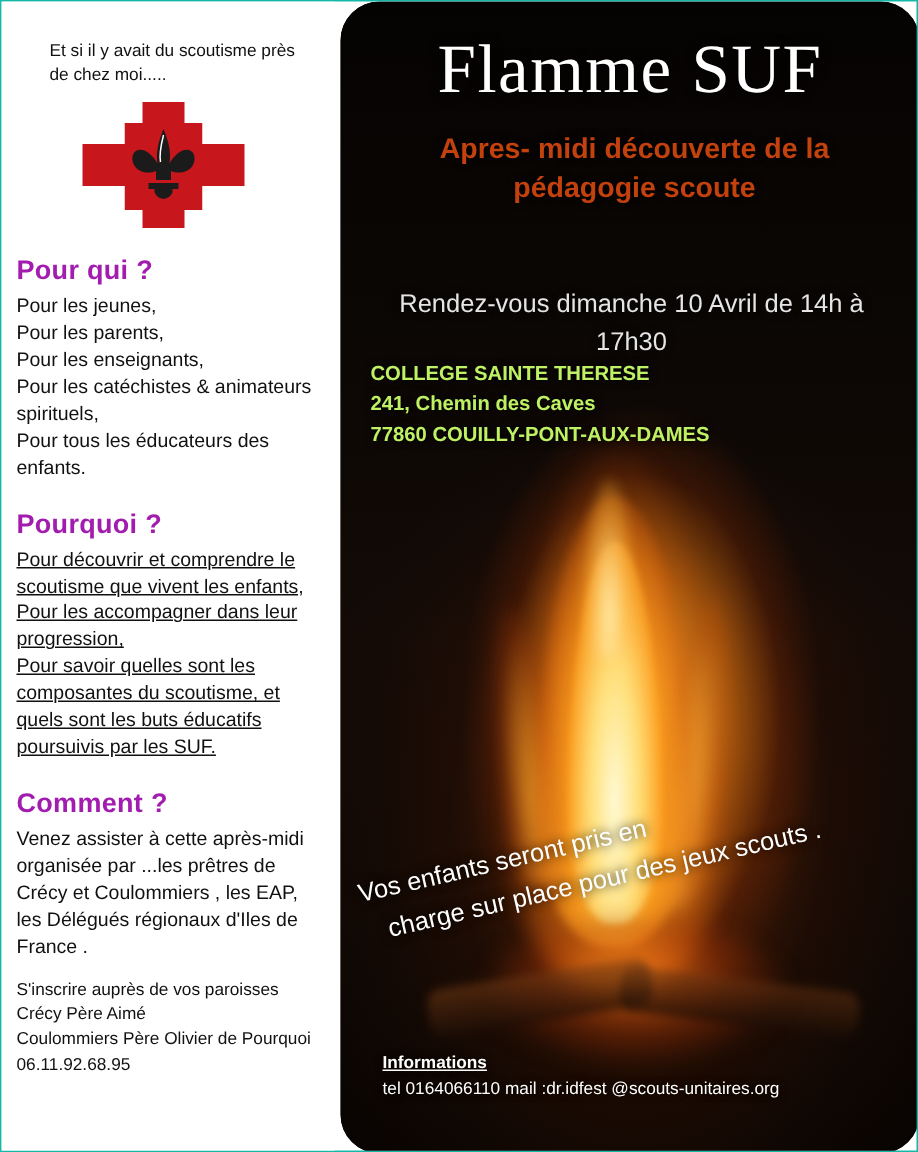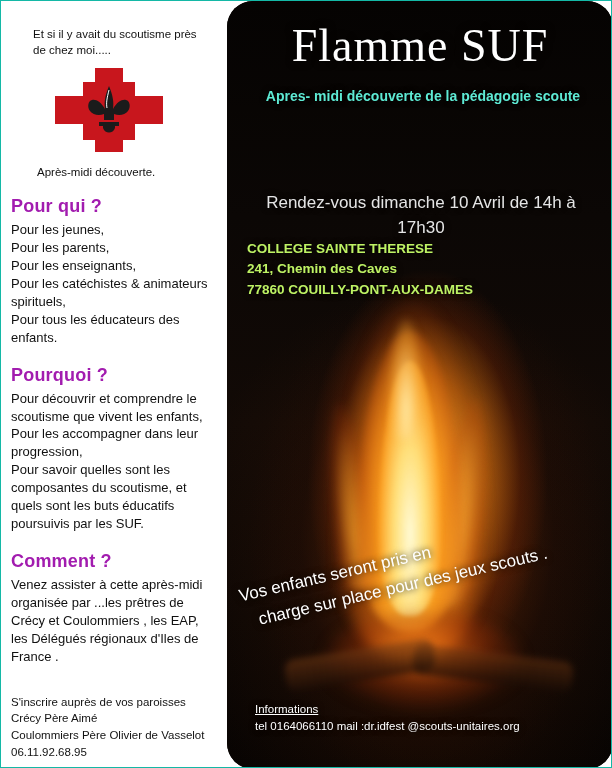--- a/index.html
+++ b/index.html
@@ -90,21 +90,21 @@
     letter-spacing: 0.2px;
   }
   .section-body {
     font-size: 13px;
     color: #111;
     line-height: 1.38;
     margin: 0;
     width: 205px;
   }
   .contact-block {
-    margin-top: 28px;
+    margin-top: 12px;
     font-size: 11.5px;
     color: #111;
     line-height: 1.45;
     width: 205px;
   }
   .contact-block .line { display: block; }
 
   
   .right-col {
     position: absolute;
@@ -197,23 +197,23 @@
     font-size: 46px;
     color: #ffffff;
     letter-spacing: 1px;
     text-shadow: 0 0 8px rgba(0,0,0,0.9);
   }
   .poster-subtitle {
     position: absolute;
     left: 26px; right: 20px;
     top: 86px;
     text-align: center;
-    font-size: 14px;
+    font-size: 19px;
     font-weight: bold;
-    color: #5eead4;
+    color: #c2410c;
     line-height: 1.35;
     text-shadow: 0 0 6px rgba(0,0,0,0.9);
   }
   .rdv-block {
     position: absolute;
     left: 14px; right: 12px;
     top: 190px;
     text-align: center;
     font-size: 17px;
     color: #e5e5e5;
@@ -250,21 +250,21 @@
   .info-block {
     position: absolute;
     left: 28px;
     bottom: 34px;
     color: #ffffff;
     font-size: 11.5px;
     line-height: 1.5;
     text-shadow: 0 0 6px rgba(0,0,0,0.95);
   }
   .info-title {
-    font-weight: normal;
+    font-weight: bold;
     text-decoration: underline;
     margin-bottom: 18px;
   }
   .info-block .line { display: block; }
 </style>
 </head>
 <body>
 
 <div id="poster">
 
@@ -284,47 +284,46 @@
         <rect x="0" y="0" width="52" height="58" fill="#c8161d"></rect>
         <g fill="#1b1b1b">
           <path d="M26 4 C22 14 21 20 22 27 C18 20 13 17 9 18 C5 19 4 25 7 29 C10 33 16 34 21 32 L21 38 L31 38 L31 32 C36 34 42 33 45 29 C48 25 47 19 43 18 C39 17 34 20 30 27 C31 20 30 14 26 4 Z"></path>
           <rect x="16" y="40" width="20" height="4"></rect>
           <path d="M20 46 C22 52 30 52 32 46 L32 44 L20 44 Z"></path>
         </g>
         <path d="M26 8 C24 16 23 21 24 26" stroke="#ffffff" stroke-width="1" fill="none"></path>
       </svg>
     </div>
 
-    <div class="logo-caption">Après-midi découverte.</div>
 
     <div class="section">
       <h2 class="section-title">Pour qui ?</h2>
       <p class="section-body" style="white-space: pre-line;">Pour les jeunes,
 Pour les parents,
 Pour les enseignants,
 Pour les catéchistes &amp; animateurs spirituels,
 Pour tous les éducateurs des enfants.</p>
     </div>
 
     <div class="section">
       <h2 class="section-title">Pourquoi ?</h2>
-      <p class="section-body" style="white-space: pre-line;">Pour découvrir et comprendre le scoutisme que vivent les enfants,
+      <p class="section-body" style="white-space: pre-line; text-decoration: underline;">Pour découvrir et comprendre le scoutisme que vivent les enfants,
 Pour les accompagner dans leur progression,
 Pour savoir quelles sont les composantes du scoutisme, et quels sont les buts éducatifs poursuivis par les SUF.</p>
     </div>
 
     <div class="section">
       <h2 class="section-title">Comment ?</h2>
       <p class="section-body">Venez assister à cette après-midi organisée par ...les prêtres de Crécy et Coulommiers , les EAP, les Délégués régionaux d'Iles de France .</p>
     </div>
 
     <div class="contact-block">
       <span class="line">S'inscrire auprès de vos paroisses</span>
       <span class="line">Crécy Père Aimé</span>
-      <span class="line">Coulommiers Père Olivier de Vasselot</span>
+      <span class="line">Coulommiers Père Olivier de Pourquoi</span>
       <span class="line">06.11.92.68.95</span>
     </div>
   </div>
 
   <div class="right-col">
     <div class="fire-bg"></div>
     <div class="flame flame-outer"></div>
     <div class="flame flame-lick-a"></div>
     <div class="flame flame-lick-b"></div>
     <div class="flame flame-mid"></div>

